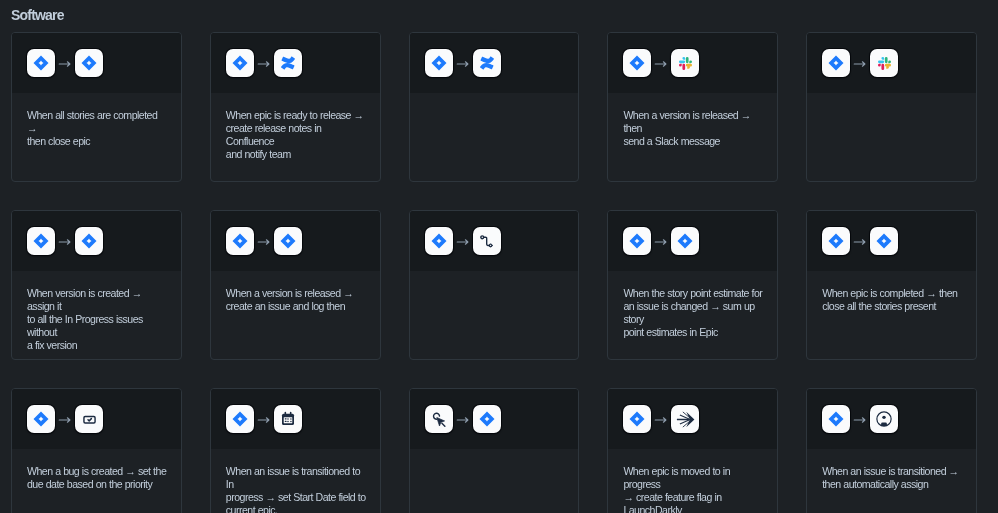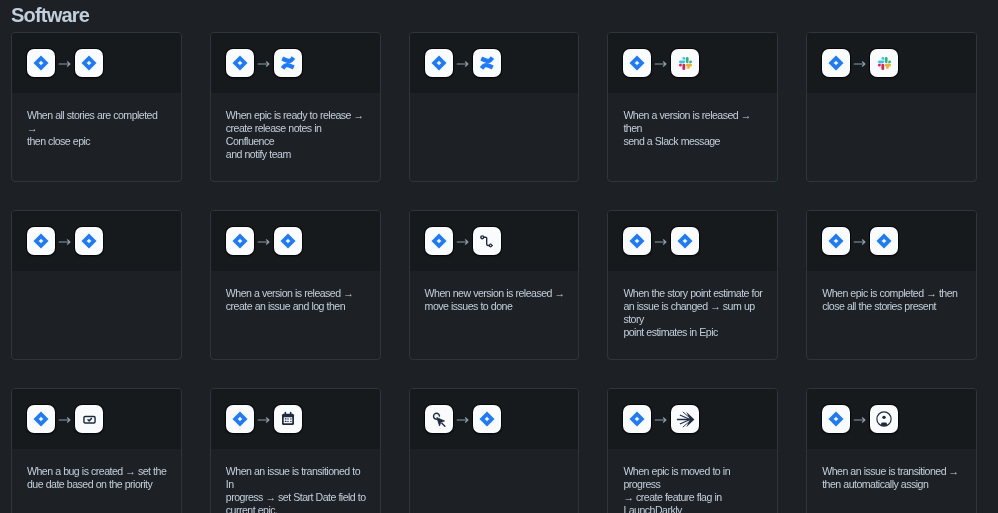--- a/index.html
+++ b/index.html
@@ -11,21 +11,21 @@
     overflow: hidden;
     font-family: "Liberation Sans", sans-serif;
     -webkit-font-smoothing: antialiased;
   }
   #page { position: relative; width: 998px; height: 513px; }
 
   .section-title {
     position: absolute;
     left: 11px;
     top: 5px;
-    font-size: 20px;
+    font-size: 14px;
     font-weight: 600;
     color: #C2CEDB;
     letter-spacing: -0.8px;
     line-height: 20px;
   }
 
   .grid {
     position: absolute;
     left: 11px;
     top: 32px;
@@ -234,20 +234,27 @@
             <svg width="20" height="14" viewBox="0 0 20 14" aria-hidden="true">
               <path d="M4.2 8h10.6M12.4 5.8 14.9 8 12.4 10.2" fill="none" stroke="#8C9BAB" stroke-width="1.15" stroke-linecap="round" stroke-linejoin="round"></path>
             </svg>
           </span>
        <span class="tile">
             <svg class="ic" width="16" height="16" viewBox="0 0 16 16" aria-hidden="true">
               <path fill="#1D7AFC" fill-rule="evenodd" d="M8 0.5 15.5 8 8 15.5 0.5 8Z M8 5.45 C7.55 6.45 6.45 7.55 5.45 8 C6.45 8.45 7.55 9.55 8 10.55 C8.45 9.55 9.55 8.45 10.55 8 C9.55 7.55 8.45 6.45 8 5.45Z"></path>
             </svg>
           </span>
      </div>
+     <div class="card-body">
+       <p class="card-desc">
+            <span class="dl">When version is created → assign it</span>
+            <span class="dl">to all the In Progress issues without</span>
+            <span class="dl">a fix version</span>
+          </p>
+     </div>
       </div>
       <div class="card">
         <div class="card-header">
        <span class="tile">
             <svg class="ic" width="16" height="16" viewBox="0 0 16 16" aria-hidden="true">
               <path fill="#1D7AFC" fill-rule="evenodd" d="M8 0.5 15.5 8 8 15.5 0.5 8Z M8 5.45 C7.55 6.45 6.45 7.55 5.45 8 C6.45 8.45 7.55 9.55 8 10.55 C8.45 9.55 9.55 8.45 10.55 8 C9.55 7.55 8.45 6.45 8 5.45Z"></path>
             </svg>
           </span>
        <span class="arrow">
             <svg width="20" height="14" viewBox="0 0 20 14" aria-hidden="true">
@@ -280,26 +287,20 @@
             </svg>
           </span>
        <span class="tile">
             <svg class="ic" width="15" height="15" viewBox="0 0 24 24" fill="none" stroke="#1C2B41" stroke-width="2.2" stroke-linecap="round" stroke-linejoin="round" aria-hidden="true">
               <path d="M6.8 5.2h3.7a1.8 1.8 0 011.8 1.8v9.5a1.8 1.8 0 001.8 1.8h2.6"></path>
               <circle cx="5.2" cy="5.2" r="2.3" fill="#FAFBFC"></circle>
               <circle cx="18.6" cy="18.3" r="2.4" fill="#1C2B41" stroke="#1C2B41" stroke-width="1.6"></circle>
               <circle cx="18.6" cy="18.3" r="0.95" fill="#FAFBFC" stroke="none"></circle>
             </svg>
           </span>
-     </div>
-     <div class="card-body">
-       <p class="card-desc">
-            <span class="dl">When new version is released →</span>
-            <span class="dl">move issues to done</span>
-          </p>
      </div>
       </div>
       <div class="card">
         <div class="card-header">
        <span class="tile">
             <svg class="ic" width="16" height="16" viewBox="0 0 16 16" aria-hidden="true">
               <path fill="#1D7AFC" fill-rule="evenodd" d="M8 0.5 15.5 8 8 15.5 0.5 8Z M8 5.45 C7.55 6.45 6.45 7.55 5.45 8 C6.45 8.45 7.55 9.55 8 10.55 C8.45 9.55 9.55 8.45 10.55 8 C9.55 7.55 8.45 6.45 8 5.45Z"></path>
             </svg>
           </span>
        <span class="arrow">

